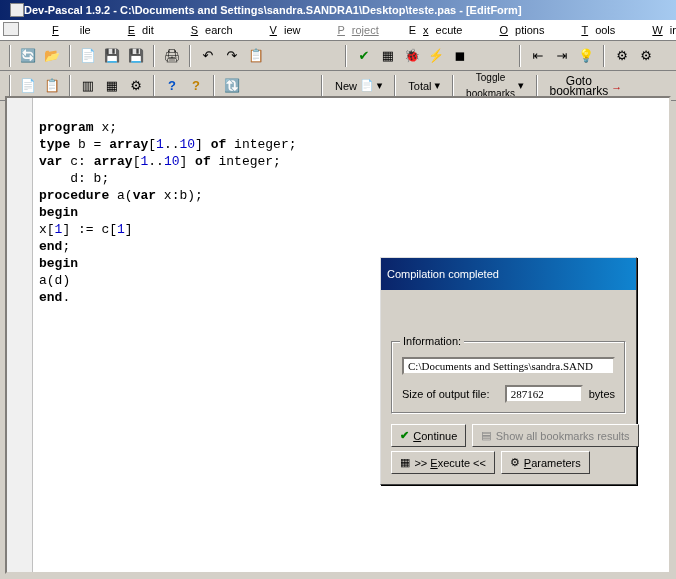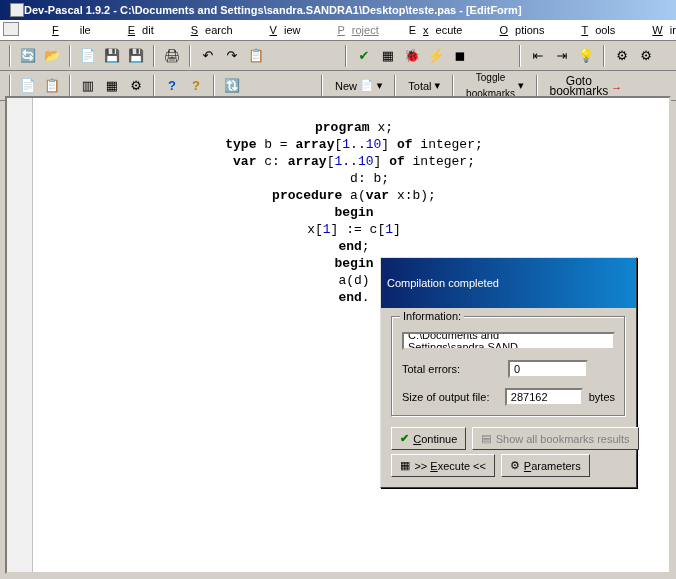--- a/index.html
+++ b/index.html
@@ -96,44 +96,43 @@
   background: #f0f0f0;
   border-right: 1px solid #c0c0c0;
 }
 .code {
   position: absolute;
   left: 32px; top: 4px; right: 0;
   font-family: "Courier New", monospace;
   font-size: 13px;
   line-height: 17px;
   white-space: pre;
-  text-align: center;
 }
 .kw { font-weight: bold; color: #000; }
 .num { color: #0000c8; }
 
 .dialog {
   position: absolute;
   left: 380px;
   top: 257px;
   width: 257px;
   background: #d4d0c8;
   border: 1px solid #404040;
   border-top-color: #dfdfdf;
   border-left-color: #dfdfdf;
   box-shadow: 1px 1px 0 #000;
 }
 .dialog .dlg-title {
   background: linear-gradient(to right, #0a246a, #1084d0);
   color: #fff;
   font-size: 11px;
-  padding: 19px 6px;
+  padding: 10px 6px;
   font-weight: normal;
 }
-.dialog .body { padding: 8px 10px 10px; }
+.dialog .body { padding: 8px 10px 10px; margin-top: 43px; }
 .groupbox {
   border: 1px solid #808080;
   border-right-color: #fff;
   border-bottom-color: #fff;
   box-shadow: inset -1px -1px 0 #808080, inset 1px 1px 0 #fff;
   padding: 12px 10px 10px;
   position: relative;
   margin-bottom: 10px;
 }
 .groupbox .legend {
@@ -145,20 +144,21 @@
 }
 .sunken-field {
   border: 2px inset #d4d0c8;
   background: #fff;
   padding: 2px 4px;
   font-size: 11px;
   height: 18px;
   display: inline-flex;
   align-items: center;
   overflow: hidden;
+  font-family: Liberation Serif, serif;
 }
 .row { display: flex; align-items: center; margin-top: 10px; gap: 6px; }
 .dlg-btn {
   border: 1px solid #404040;
   border-top-color: #fff;
   border-left-color: #fff;
   background: #d4d0c8;
   padding: 4px 8px;
   font-size: 11px;
   display: inline-flex;
@@ -269,26 +269,20 @@
 </div>
 </div>
 
 <div class="dialog">
   <div class="dlg-title">Compilation completed</div>
   <div class="body">
     <div class="groupbox">
       <div class="legend">Information:</div>
       <div class="sunken-field" style="width:100%;margin-top:3px;">
         <span>C:\Documents and Settings\sandra.SAND</span>
-      </div>
-      <div class="row">
-        <span style="width:100px;">Total errors:</span>
-        <span class="sunken-field" style="width:80px;">
-            <span>0</span>
-          </span>
       </div>
       <div class="row">
         <span style="width:100px;">Size of output file:</span>
         <span class="sunken-field" style="width:80px;">
             <span>287162</span>
           </span>
         <span>bytes</span>
       </div>
     </div>
     <div class="btn-row">

